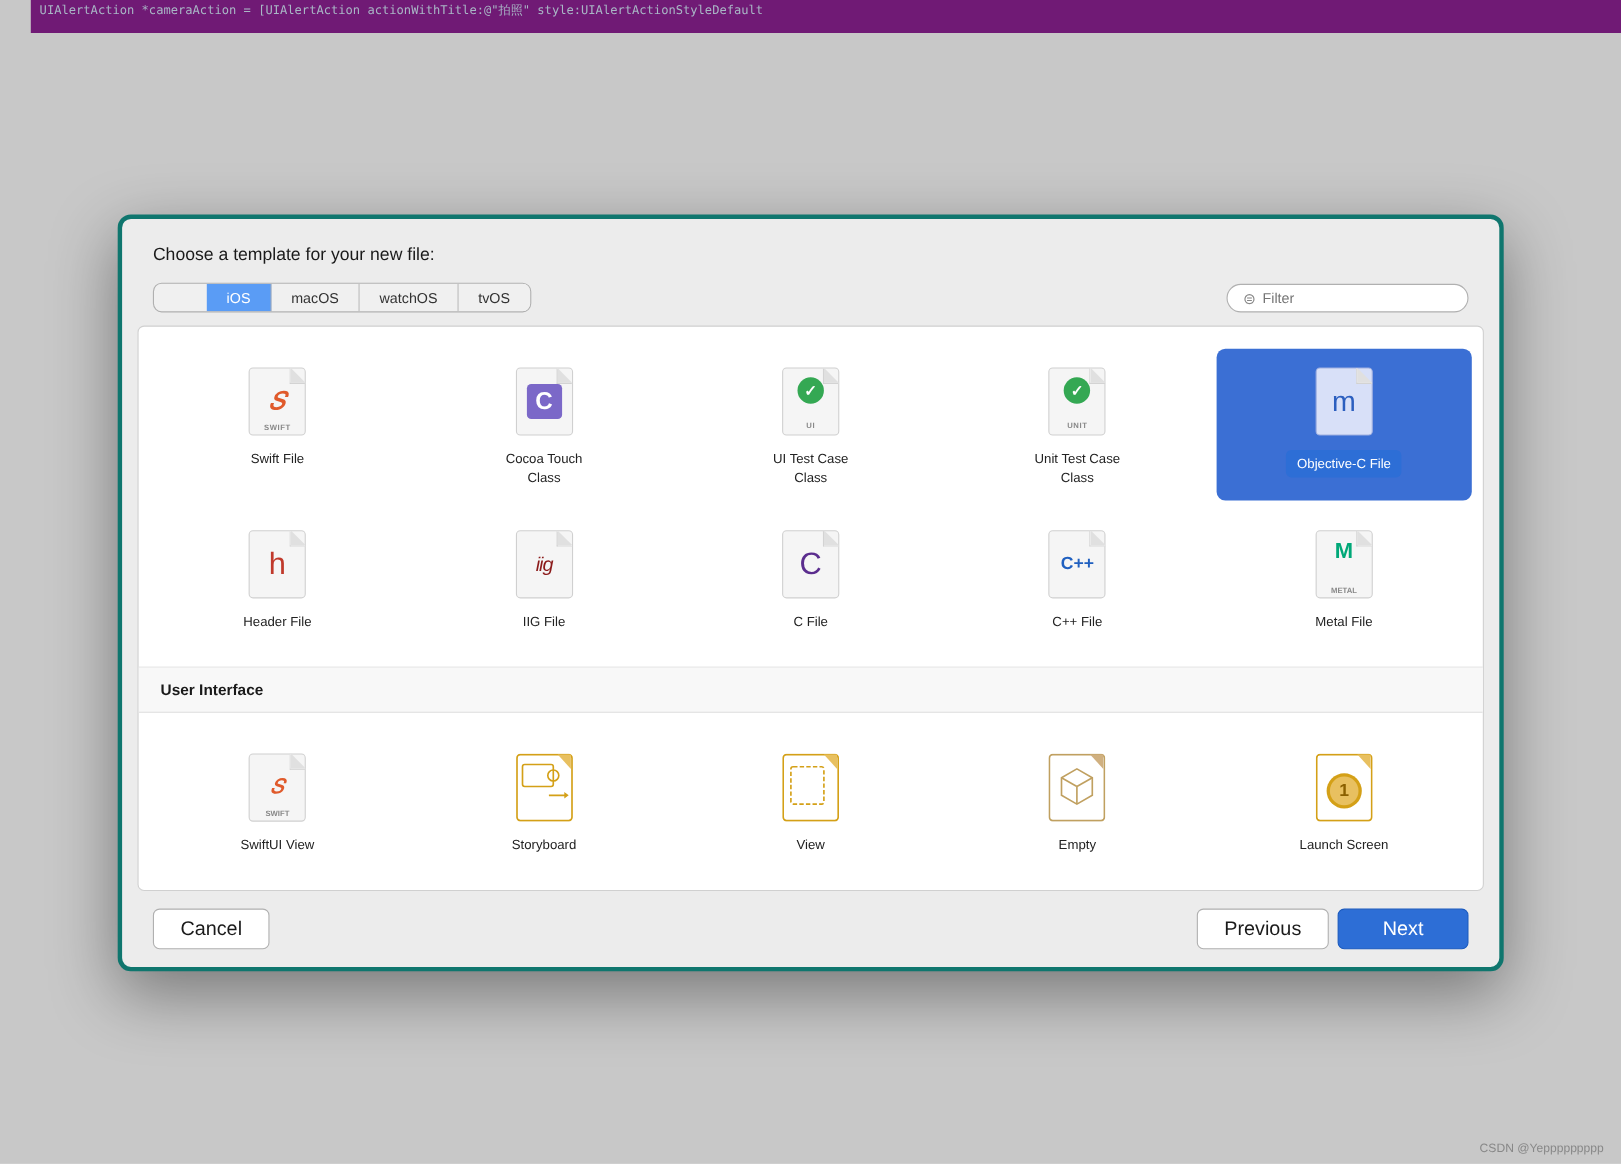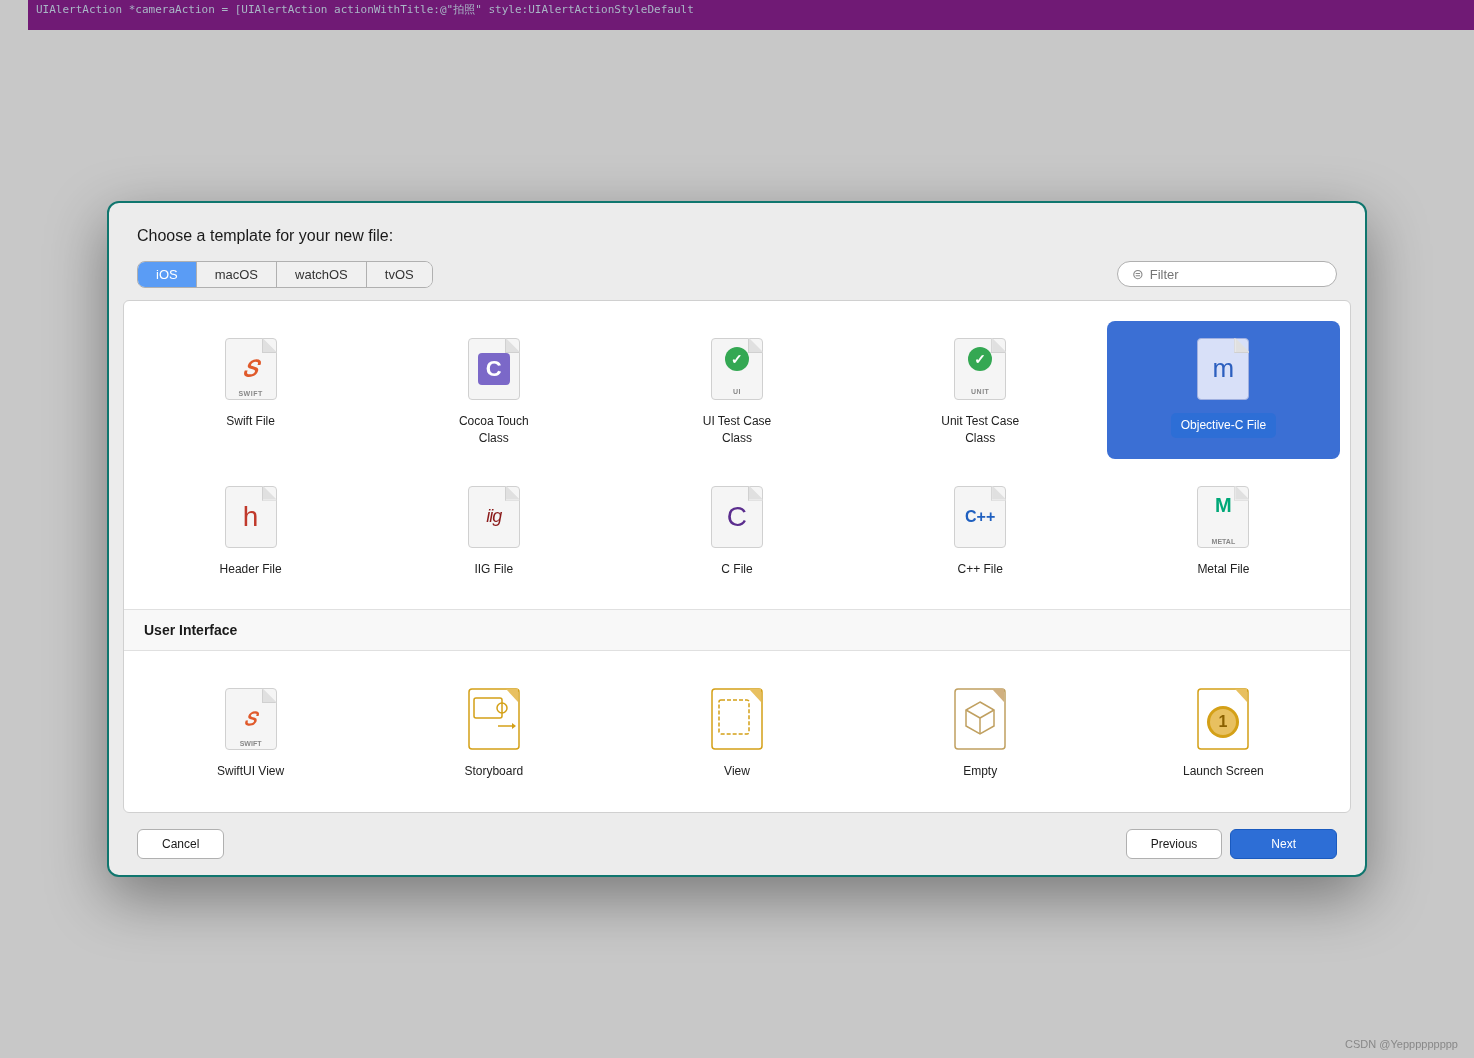--- a/index.html
+++ b/index.html
@@ -26,21 +26,21 @@
       overflow: hidden;
       white-space: nowrap;
       margin-left: 28px;
     }
     .dialog {
       background: #ececec;
       border-radius: 12px;
       width: 1260px;
       box-shadow: 0 20px 60px rgba(0,0,0,0.4);
       overflow: hidden;
-      border: 2px solid #0f766e;
+      border: 4px solid #0f766e;
       margin-top: 20px;
     }
     .dialog-header {
       padding: 24px 28px 16px;
       font-size: 16px;
       font-weight: 500;
       color: #1a1a1a;
     }
     .tabs-row {
       display: flex;
@@ -62,20 +62,21 @@
       cursor: pointer;
       border-right: 1px solid #b0b0b0;
       background: #f0f0f0;
       user-select: none;
     }
     .tab-item:last-child { border-right: none; }
     .tab-item.active {
       background: #5a9cf5;
       color: white;
       font-weight: 500;
+      margin-left: 48px;
     }
     .filter-box {
       margin-left: auto;
       display: flex;
       align-items: center;
       border: 1px solid #b0b0b0;
       border-radius: 20px;
       padding: 4px 14px;
       background: white;
       gap: 6px;
@@ -300,21 +301,21 @@
 
     .dialog-footer {
       display: flex;
       align-items: center;
       justify-content: space-between;
       padding: 16px 28px;
     }
     .btn {
       padding: 7px 24px;
       border-radius: 6px;
-      font-size: 12px;
+      font-size: 18px;
       cursor: pointer;
       border: 1.5px solid #b0b0b0;
       background: white;
       color: #1a1a1a;
     }
     .btn-primary {
       background: #2d6ed6;
       color: white;
       border-color: #1a5abf;
       font-weight: 500;

